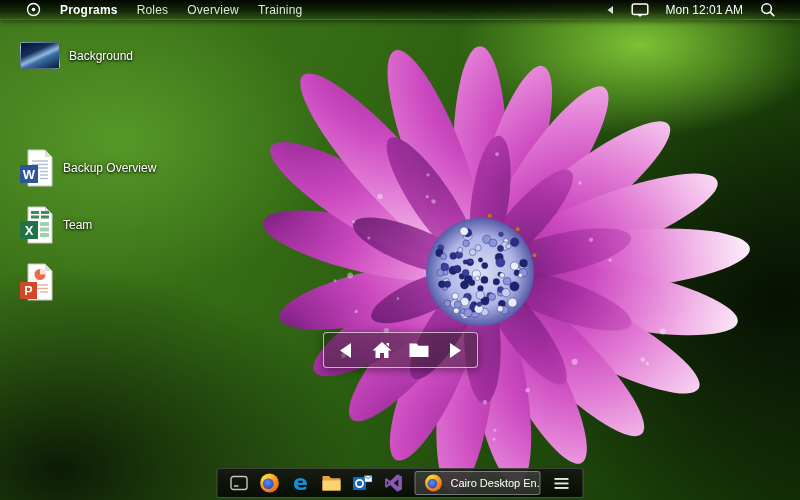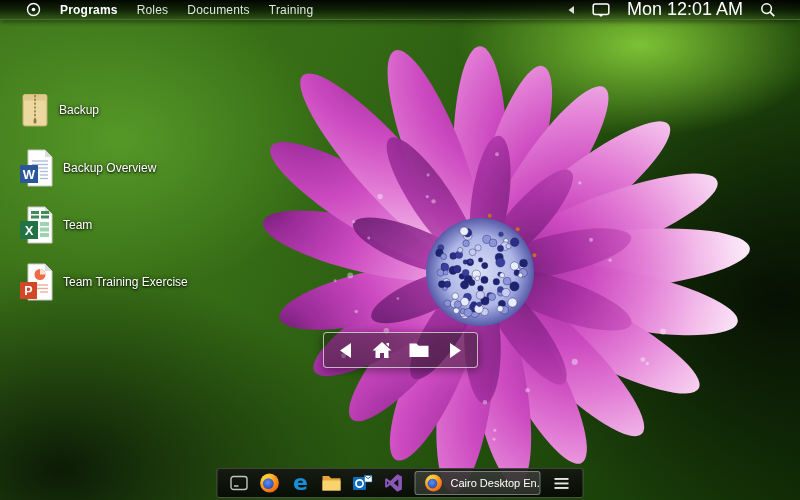--- a/index.html
+++ b/index.html
@@ -22,21 +22,21 @@
   .topbar { position:absolute; top:0; left:0; right:0; height:20px; z-index:20;
     display:flex; align-items:center; color:#fff; font-size:12px;
     background:linear-gradient(180deg, rgba(0,0,0,.94) 0%, rgba(8,18,4,.8) 55%, rgba(34,66,16,.62) 100%);
     border-bottom:1px solid rgba(170,220,110,.45);
     box-shadow:0 2px 5px rgba(0,0,0,.45);
   }
   .cairo-circle { margin-left:26px; display:flex; }
   .menu-item { margin-left:19px; color:#dfe6da; cursor:default; letter-spacing:.2px; }
   .menu-item.first { font-weight:bold; color:#fff; }
   .topbar-right { margin-left:auto; display:flex; align-items:center; gap:17px; margin-right:24px; }
-  .clock { font-size:18px; color:#fff; }
+  .clock { font-size:12px; color:#fff; }
 
   
   .desktop-icons { position:absolute; inset:0; z-index:6; pointer-events:none; }
   .dicon { position:absolute; left:20px; display:flex; align-items:center; gap:9px; pointer-events:auto; cursor:default; }
   .dicon .lbl { color:#fff; font-size:12px; text-shadow:0 1px 2px rgba(0,0,0,.9), 0 0 4px rgba(0,0,0,.6); }
   .r1{top:42px;} .r2{top:92px;} .r3{top:148px;} .r4{top:206px;} .r5{top:262px;}
   .thumb { width:40px; height:27px; border:1px solid rgba(255,255,255,.3); border-radius:2px;
     background:linear-gradient(155deg,#071229 0%,#13325e 35%,#8fb8dd 52%,#3b6ea6 62%,#0a1830 100%); }
 
   
@@ -238,21 +238,21 @@
 
   <div class="topbar">
     <span class="cairo-circle">
       <svg width="15" height="15" viewBox="0 0 15 15">
         <circle cx="7.5" cy="7.5" r="6" fill="none" stroke="#fff" stroke-width="1.4"></circle>
         <circle cx="7.5" cy="7.5" r="1.8" fill="#fff"></circle>
       </svg>
     </span>
     <span class="menu-item first">Programs</span>
     <span class="menu-item">Roles</span>
-    <span class="menu-item">Documents</span>
+    <span class="menu-item">Overview</span>
     <span class="menu-item">Training</span>
 
     <span class="topbar-right">
       <span style="display:flex;">
         <svg width="8" height="10" viewBox="0 0 8 10">
             <path d="M7 1 L1.5 5 L7 9 Z" fill="#ddd"></path>
           </svg>
       </span>
       <span style="display:flex;">
         <svg width="18" height="16" viewBox="0 0 18 16">
@@ -265,32 +265,25 @@
         <svg width="16" height="16" viewBox="0 0 16 16">
           <circle cx="6.6" cy="6.6" r="4.8" fill="none" stroke="#fff" stroke-width="1.5"></circle>
           <path d="M10.2 10.2 L14.2 14.2" stroke="#fff" stroke-width="1.7"></path>
         </svg>
       </span>
     </span>
   </div>
 
   <div class="desktop-icons">
 
-
-    <div class="dicon r2">
-      <span style="display:flex;">
-        <svg width="30" height="36" viewBox="0 0 30 36">
-          <rect x="3" y="2.5" width="24" height="31.5" rx="2" fill="#ecd9a0" stroke="#c2ab6c" stroke-width="1"></rect>
-          <rect x="3" y="2.5" width="24" height="6" rx="2" fill="#dfc98c"></rect>
-          <path d="M15 3 V28" stroke="#8a7a4a" stroke-width="1.6" stroke-dasharray="2.2 1.6"></path>
-          <rect x="13.6" y="27" width="2.8" height="4.5" rx="1" fill="#8a7a4a"></rect>
-        </svg>
-      </span>
-      <span class="lbl">Backup</span>
+    <div class="dicon r1">
+      <span class="thumb"></span>
+      <span class="lbl">Background</span>
     </div>
+
 
     <div class="dicon r3">
       <span style="display:flex;">
         <svg width="34" height="40" viewBox="0 0 34 40">
           <path d="M8 2 H25 L32 9 V38 H8 Z" fill="#fff" stroke="#c8c8c8" stroke-width="1"></path>
           <path d="M25 2 L32 9 H25 Z" fill="#dcdcdc"></path>
           <g stroke="#aebdd4" stroke-width="1.4">
             <path d="M12 13 H28"></path>
               <path d="M12 16.5 H28"></path>
               <path d="M12 20 H28"></path>
@@ -337,21 +330,20 @@
           <path d="M20 12.5 V7 A5.5 5.5 0 0 1 25.5 12.5 Z" fill="#fbe2d5"></path>
           <g stroke="#e8b09a" stroke-width="1.4">
             <path d="M14 23 H28"></path>
               <path d="M14 26.5 H28"></path>
               <path d="M20 30 H28"></path>
           </g>
           <rect x="0" y="20" width="17" height="17" fill="#d24726"></rect>
           <text x="8.5" y="33" fill="#fff" font-size="12.5" font-weight="bold" text-anchor="middle">P</text>
         </svg>
       </span>
-      <span class="lbl">Team Training Exercise</span>
     </div>
   </div>
 
   <div class="nav-toolbar">
     <span class="nav-btn">
       <svg width="18" height="17" viewBox="0 0 18 17">
           <path d="M14 1 L3 8.5 L14 16 Z" fill="#fff"></path>
         </svg>
     </span>
     <span class="nav-btn">

